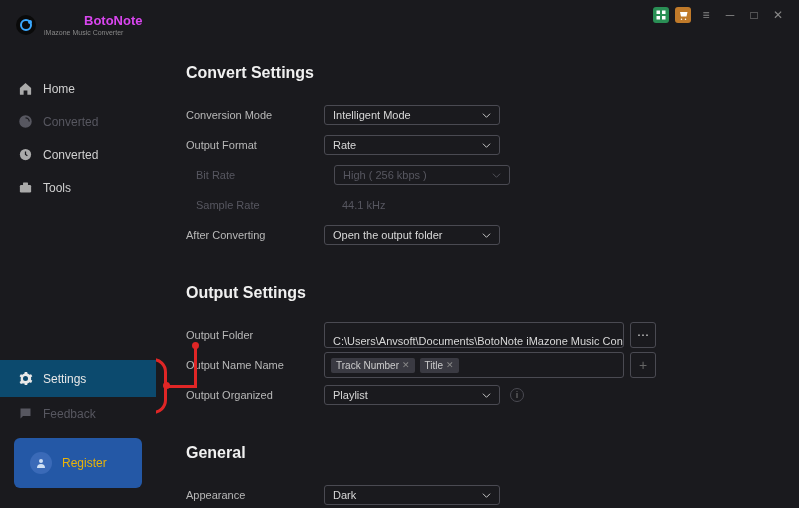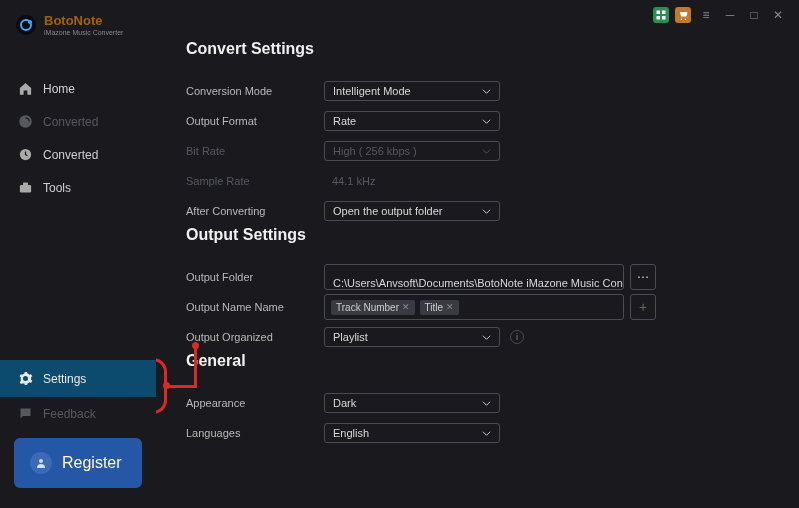--- a/index.html
+++ b/index.html
@@ -3,42 +3,42 @@
 <meta charset="utf-8">
 <style>
 * { margin: 0; padding: 0; box-sizing: border-box; font-family: -apple-system, BlinkMacSystemFont, "Segoe UI", Arial, sans-serif; }
 body { background: #1a1a1e; color: #e8e8e8; width: 799px; height: 508px; overflow: hidden; display: flex; }
 .sidebar { width: 156px; background: #1a1a1e; display: flex; flex-direction: column; padding-top: 10px; }
 .logo-area { display: flex; align-items: center; gap: 8px; padding: 4px 12px 12px 16px; }
 .logo-icon { width: 20px; height: 20px; border-radius: 50%; background: #0a0a0a; display: flex; align-items: center; justify-content: center; }
 .logo-icon-inner { width: 12px; height: 12px; border: 2px solid #3aa8ff; border-radius: 50%; position: relative; }
 .logo-icon-inner::after { content:""; position:absolute; width:4px; height:4px; background:#3aa8ff; border-radius:50%; right:-2px; top:-1px; }
 .logo-text { display:flex; flex-direction:column; line-height:1; }
-.logo-title { font-size: 13px; font-weight: 700; color: #a16207; }
+.logo-title { font-size: 13px; font-weight: 700; color: #d946ef; margin-left: 40px; }
 .logo-sub { font-size: 7px; color: #888; margin-top:2px; }
 .nav { flex: 1; padding-top: 24px; }
 .nav-item { display: flex; align-items: center; gap: 10px; padding: 9px 18px; font-size: 12px; color: #d0d0d0; cursor: pointer; }
 .nav-item.dim { color: #575760; }
 .nav-item .icon { width: 15px; height: 15px; display:flex; align-items:center; justify-content:center; fill:#aaa;}
 .nav-item.dim .icon { fill:#575760; }
 .nav-bottom { padding-bottom: 12px; }
 .nav-item.settings { background: #0c4a6e; color: #e8e8e8; padding: 11px 18px; }
-.register-btn { margin: 8px 14px; background: #2458a6; border-radius: 6px; display:flex; align-items:center; gap:10px; padding: 14px 16px; font-size:16px; color:#fef9c3; cursor:pointer; }
+.register-btn { margin: 8px 14px; background: #2458a6; border-radius: 6px; display:flex; align-items:center; gap:10px; padding: 14px 16px; font-size:12px; color:#eab308; cursor:pointer; }
 .register-btn .avatar { width: 22px; height: 22px; border-radius:50%; background:#3a6ab8; display:flex; align-items:center; justify-content:center; }
 .main { flex:1; position:relative; padding: 18px 32px 0 30px; overflow:hidden; }
 .titlebar { position:absolute; top:7px; right:12px; display:flex; align-items:center; gap:6px; }
 .tb-btn { width: 16px; height: 16px; display:flex; align-items:center; justify-content:center; border-radius:3px; cursor:pointer; }
 .tb-grid { background:#2a8f55; }
 .tb-cart { background:#c07a2a; }
 .tb-sys { color:#888; font-size:12px; width:18px; }
-.section-title { font-size: 16px; font-weight: 700; margin-bottom: 18px; color:#f0f0f0; }
-.section-title.first { margin-top: 22px; }
+.section-title { font-size: 16px; font-weight: 700; margin-top: 34px; margin-bottom: 18px; color:#f0f0f0; }
+.section-title.first { margin-top: 46px; }
 .row { display:flex; align-items:center; height: 30px; margin-bottom: 0; }
 .row-label { width: 138px; font-size: 11px; color: #b8b8b8; }
-.row-label.dim { color: #575760; }
+.row-label.dim { color: #575760; margin-left: 10px; }
 .select { width: 176px; height: 20px; border: 1px solid #4a4a52; background: transparent; border-radius: 3px; font-size: 11px; color: #d8d8d8; padding: 0 8px; display:flex; align-items:center; justify-content:space-between; cursor:pointer; }
 .select.dim { color: #575760; }
 .select .chev { fill:#888; }
 .select.dim .chev { fill:#575760; }
 .path-input { width: 300px; height: 26px; border: 1px solid #4a4a52; background: transparent; border-radius: 3px; font-size: 11px; color: #d8d8d8; padding: 0 8px; display:flex; align-items:flex-end; overflow:hidden; white-space:nowrap; }
 .more-btn { width: 26px; height: 26px; border:1px solid #4a4a52; border-radius:3px; display:flex; align-items:center; justify-content:center; margin-left:6px; color:#d8d8d8; font-size:12px; cursor:pointer; }
 .chips-box { width: 300px; height: 26px; border: 1px solid #4a4a52; background: transparent; border-radius: 3px; display:flex; align-items:center; gap:5px; padding:0 6px; }
 .chip { background:#3a3a42; font-size:10px; color:#ccc; padding:2px 5px; border-radius:2px; display:flex; align-items:center; gap:3px; }
 .chip-x { color:#888; cursor:pointer; font-size:9px; }
 .plus-btn { width: 26px; height: 26px; border:1px solid #4a4a52; border-radius:3px; display:flex; align-items:center; justify-content:center; margin-left:6px; color:#666; font-size:14px; cursor:pointer; }

